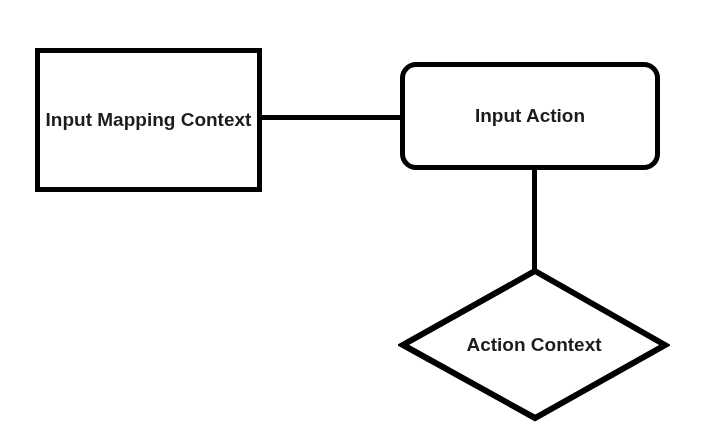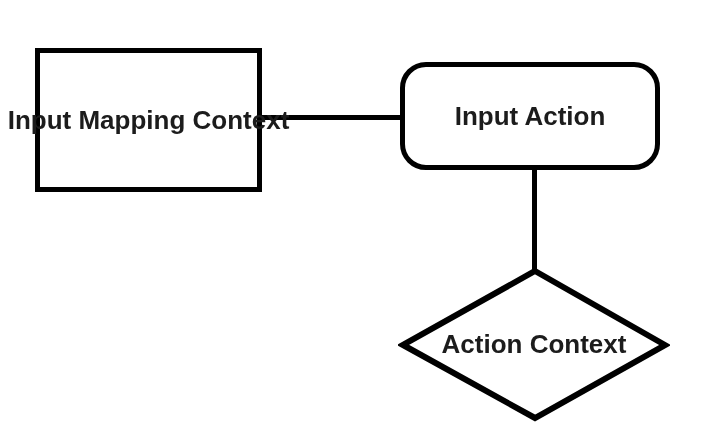--- a/index.html
+++ b/index.html
@@ -14,21 +14,21 @@
     height: 446px;
     background: var(--bg, #ffffff);
     overflow: hidden;
   }
   .node-label {
     position: absolute;
     inset: 0;
     display: flex;
     align-items: center;
     justify-content: center;
-    font-size: 26px;
+    font-size: 19px;
     font-weight: bold;
     color: var(--text, #1c1c1c);
     letter-spacing: 0px;
     white-space: nowrap;
     pointer-events: none;
   }
   .rect-node {
     position: absolute;
     left: 35px;
     top: 48px;
@@ -38,21 +38,21 @@
     box-sizing: border-box;
     background: var(--bg, #ffffff);
   }
   .rounded-node {
     position: absolute;
     left: 400px;
     top: 62px;
     width: 260px;
     height: 108px;
     border: 5px solid var(--stroke, #000000);
-    border-radius: 26px;
+    border-radius: 16px;
     box-sizing: border-box;
     background: var(--bg, #ffffff);
   }
   .diamond-node {
     position: absolute;
     left: 398px;
     top: 266px;
     width: 272px;
     height: 157px;
   }

